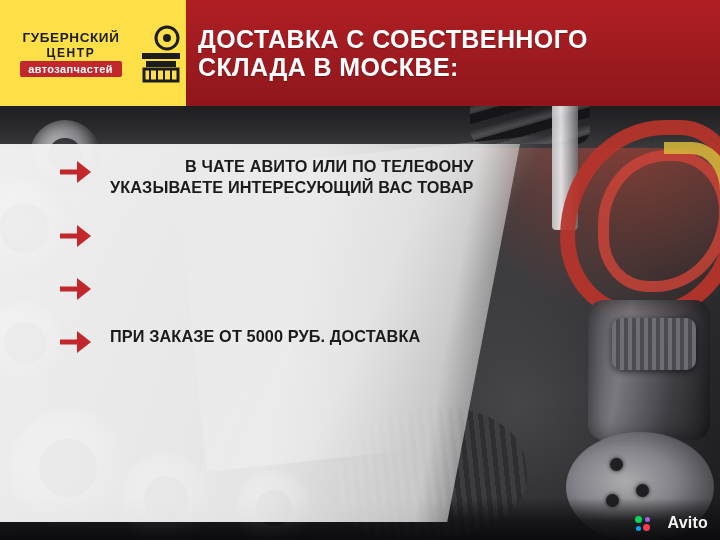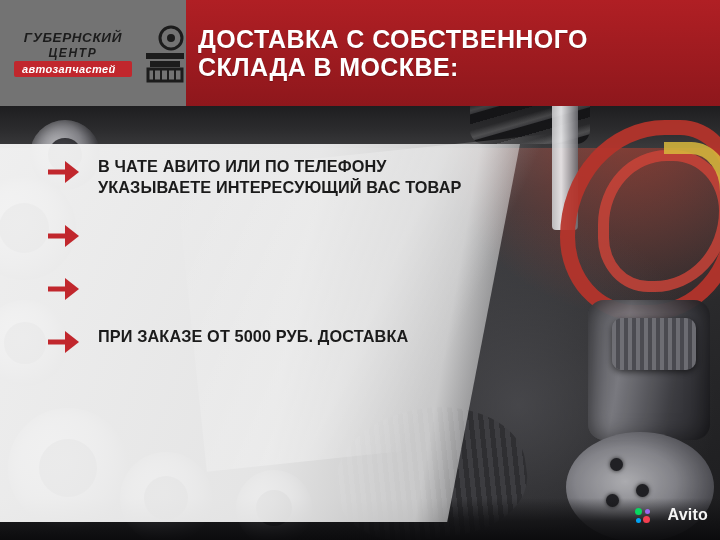--- a/index.html
+++ b/index.html
@@ -193,26 +193,25 @@
   .header {
     position: absolute;
     left: 0; top: 0;
     width: 720px; height: 106px;
     display: flex;
     align-items: stretch;
   }
   .logo-box {
     position: relative;
     width: 186px;
-    background: #737373;
+    background: #fde047;
     display: flex;
     align-items: center;
     padding-left: 14px;
     box-sizing: border-box;
-    font-style: italic;
   }
   .logo-text-wrap {
     display: flex;
     flex-direction: column;
     align-items: center;
     gap: 1px;
     width: 118px;
   }
   .logo-l1 {
     font-size: 13.5px;
@@ -226,21 +225,21 @@
     letter-spacing: 1.6px;
     color: #1c1c1c;
     font-weight: 700;
   }
   .logo-l3 {
     font-size: 11px;
     letter-spacing: .4px;
     color: #ffffff;
     font-weight: 700;
     background: #c1272d;
-    padding: 2px 16px 2px 8px;
+    padding: 2px 9px 2px 8px;
     border-radius: 2px;
     white-space: nowrap;
   }
   .logo-mark {
     margin-left: 6px;
     width: 52px;
     height: 60px;
     position: relative;
   }
   .header-title-zone {
@@ -258,22 +257,23 @@
     letter-spacing: .4px;
     padding-left: 12px;
     text-transform: uppercase;
     text-shadow: 0 1px 1px rgba(0,0,0,.25);
   }
   .header-title .l2 { display: block; }
 
   
   .bullets {
     position: absolute;
-    left: 48px; top: 156px;
+    left: 60px; top: 156px;
     width: 444px;
+    text-align: right;
   }
   .bullet {
     display: flex;
     align-items: flex-start;
     margin-bottom: 22px;
   }
   .arrow-icon {
     flex: 0 0 auto;
     width: 34px;
     height: 30px;
@@ -287,21 +287,21 @@
     line-height: 1.28;
     text-transform: uppercase;
     letter-spacing: .1px;
   }
   .bullet-text span { display: block; }
 
   
   .avito {
     position: absolute;
     right: 12px;
-    bottom: 16px;
+    bottom: 8px;
     display: flex;
     align-items: center;
     gap: 18px;
     opacity: .95;
   }
   .avito-dots {
     position: relative;
     width: 15px; height: 15px;
   }
   .avito-dots i {

